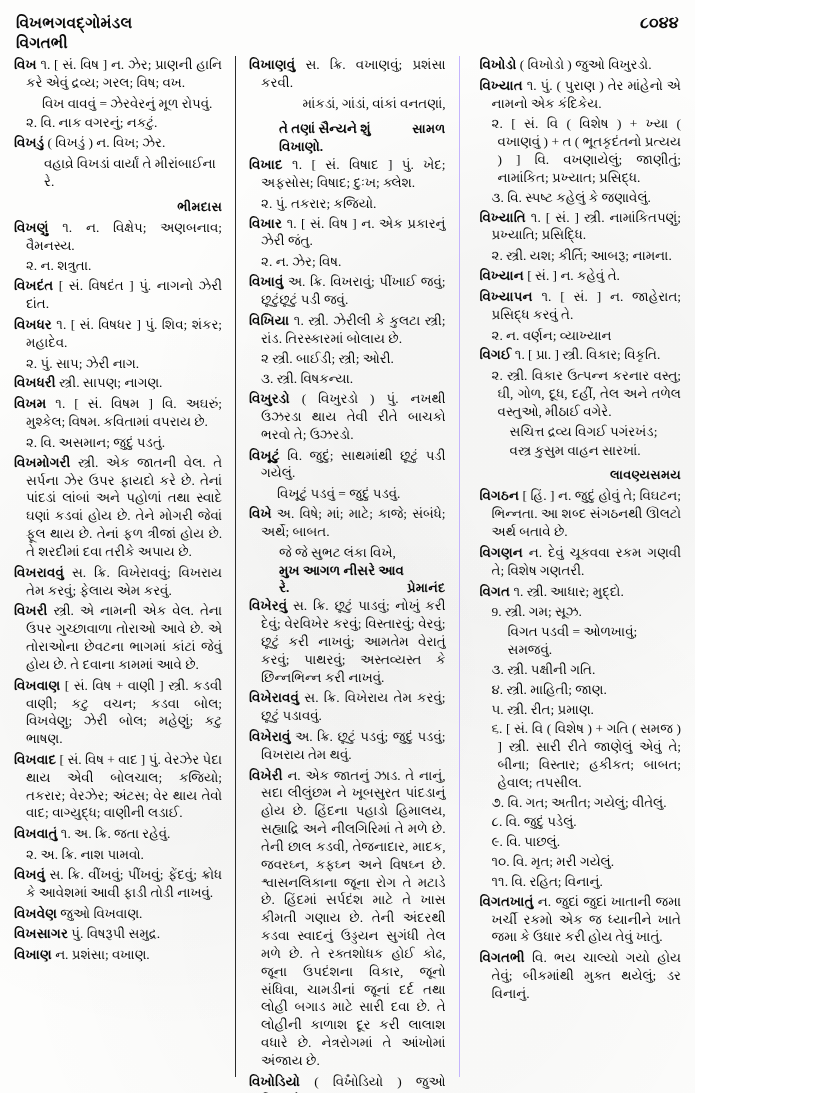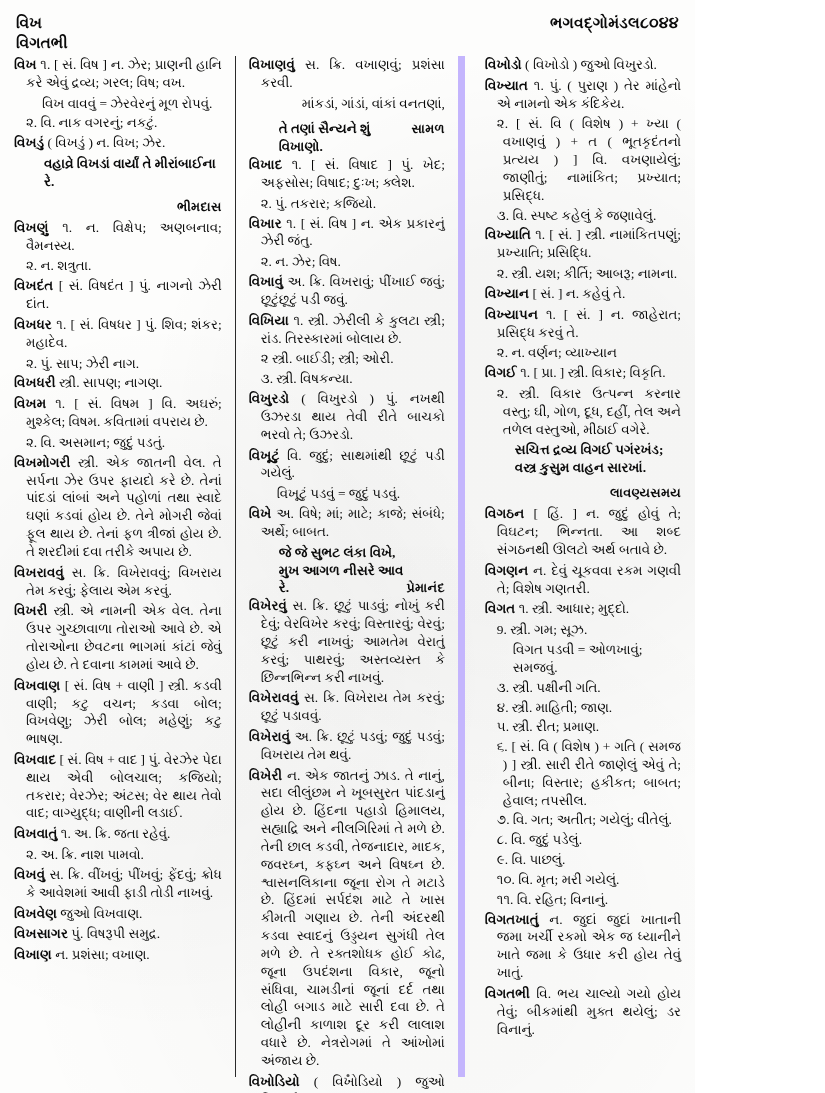--- a/index.html
+++ b/index.html
@@ -44,21 +44,21 @@
     display: flex;
     align-items: baseline;
     justify-content: space-between;
   }
   .hdr-left, .hdr-center, .hdr-right {
     font-weight: bold;
     font-size: 15.5px;
     letter-spacing: 0.2px;
   }
   .hdr-left  { flex: 0 0 auto; text-align: left; }
-  .hdr-center{ flex: 1 1 auto; text-align: right; padding-left: 24px; }
+  .hdr-center{ flex: 1 1 auto; text-align: left; }
   .hdr-right { flex: 0 0 auto; text-align: right; font-size: 16px; }
   .hdr-sub {
     font-weight: bold;
     font-size: 15.5px;
     margin-top: 2px;
   }
 
   
   .columns {
     display: flex;
@@ -73,21 +73,21 @@
     line-height: 1.33;
   }
   .col.c1 { padding-right: 13px; }
   .col.c2 {
     padding-left: 13px;
     padding-right: 13px;
     border-left: 1px solid #2a2a2a;
   }
   .col.c3 {
     padding-left: 20px;
-    border-left: 7px solid #c4b5fd;
+    border-left: 1px solid #c4b5fd;
   }
 
   
   .entry {
     margin: 0 0 3px 0;
     text-indent: -12px;
     padding-left: 12px;
     text-align: justify;
   }
   .hw {
@@ -99,21 +99,21 @@
     padding-left: 18px;
     text-indent: -6px;
     text-align: justify;
   }
   .usage {
     margin: 1px 0 2px 0;
     padding-left: 28px;
     text-align: left;
   }
   .verse {
-    font-weight: bold;
+    font-weight: normal;
     margin: 1px 0 0 0;
     padding-left: 30px;
     text-align: left;
   }
   .verse-plain {
     margin: 1px 0 8px 0;
     padding-left: 30px;
     text-align: right;
   }
   .attrib {

